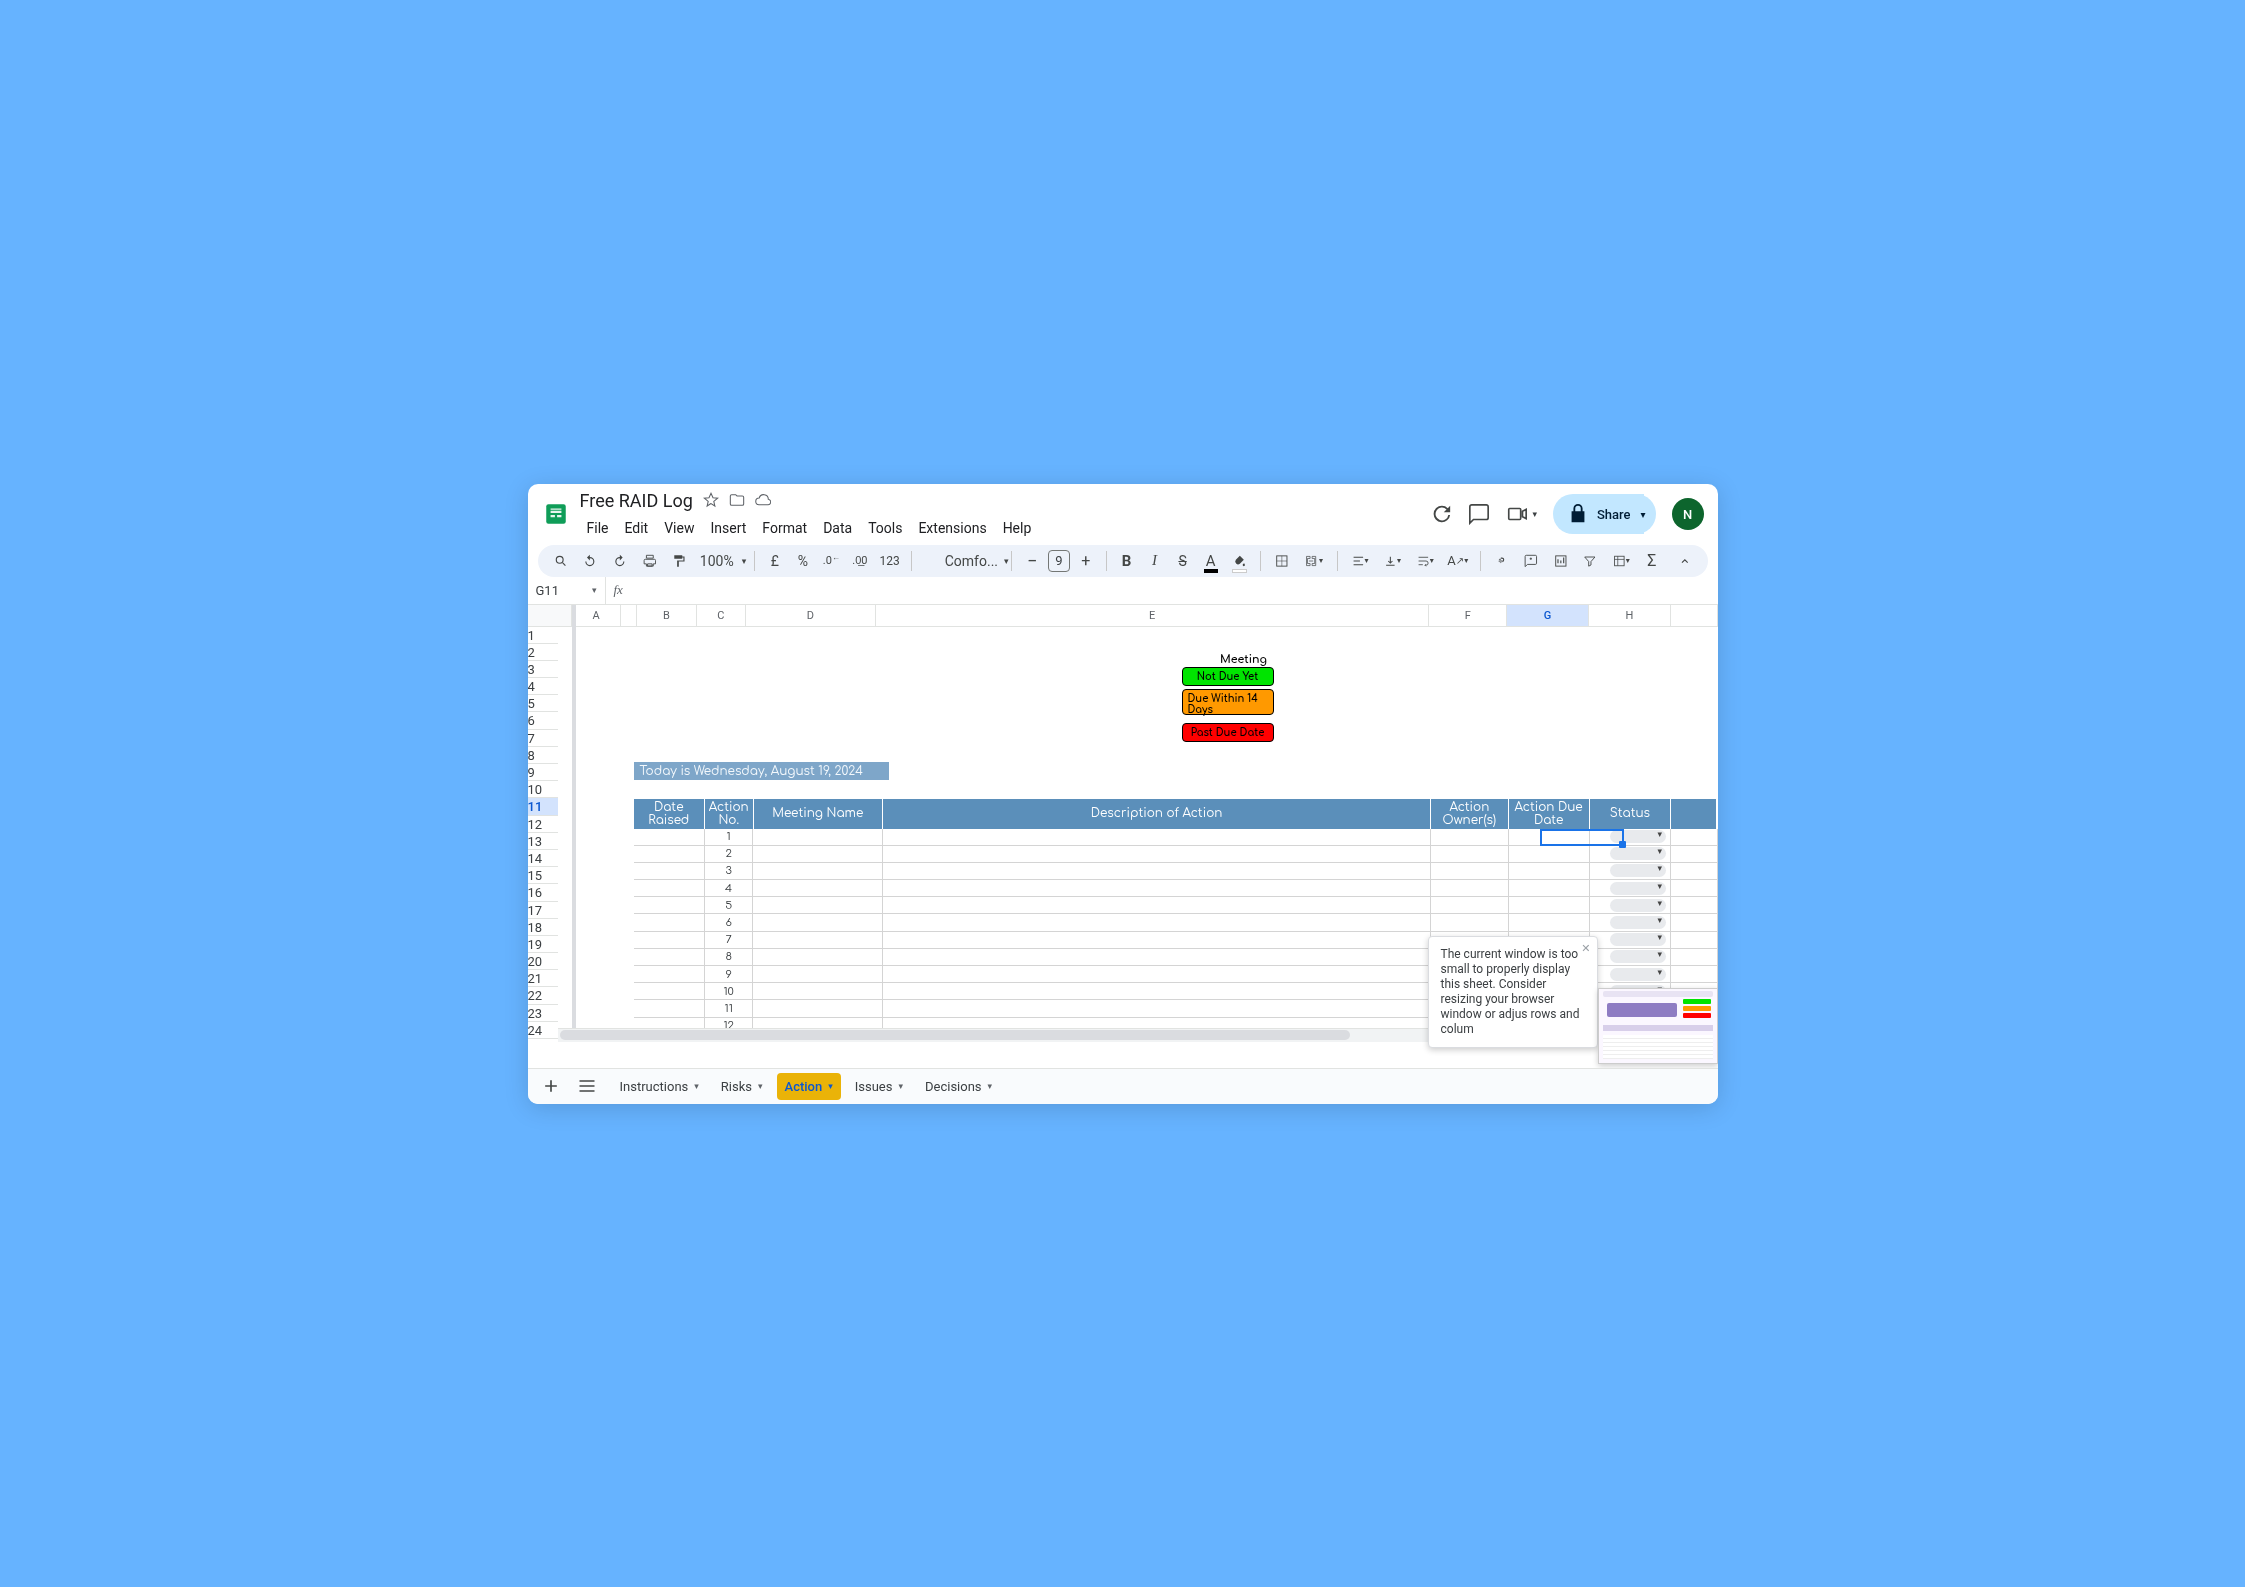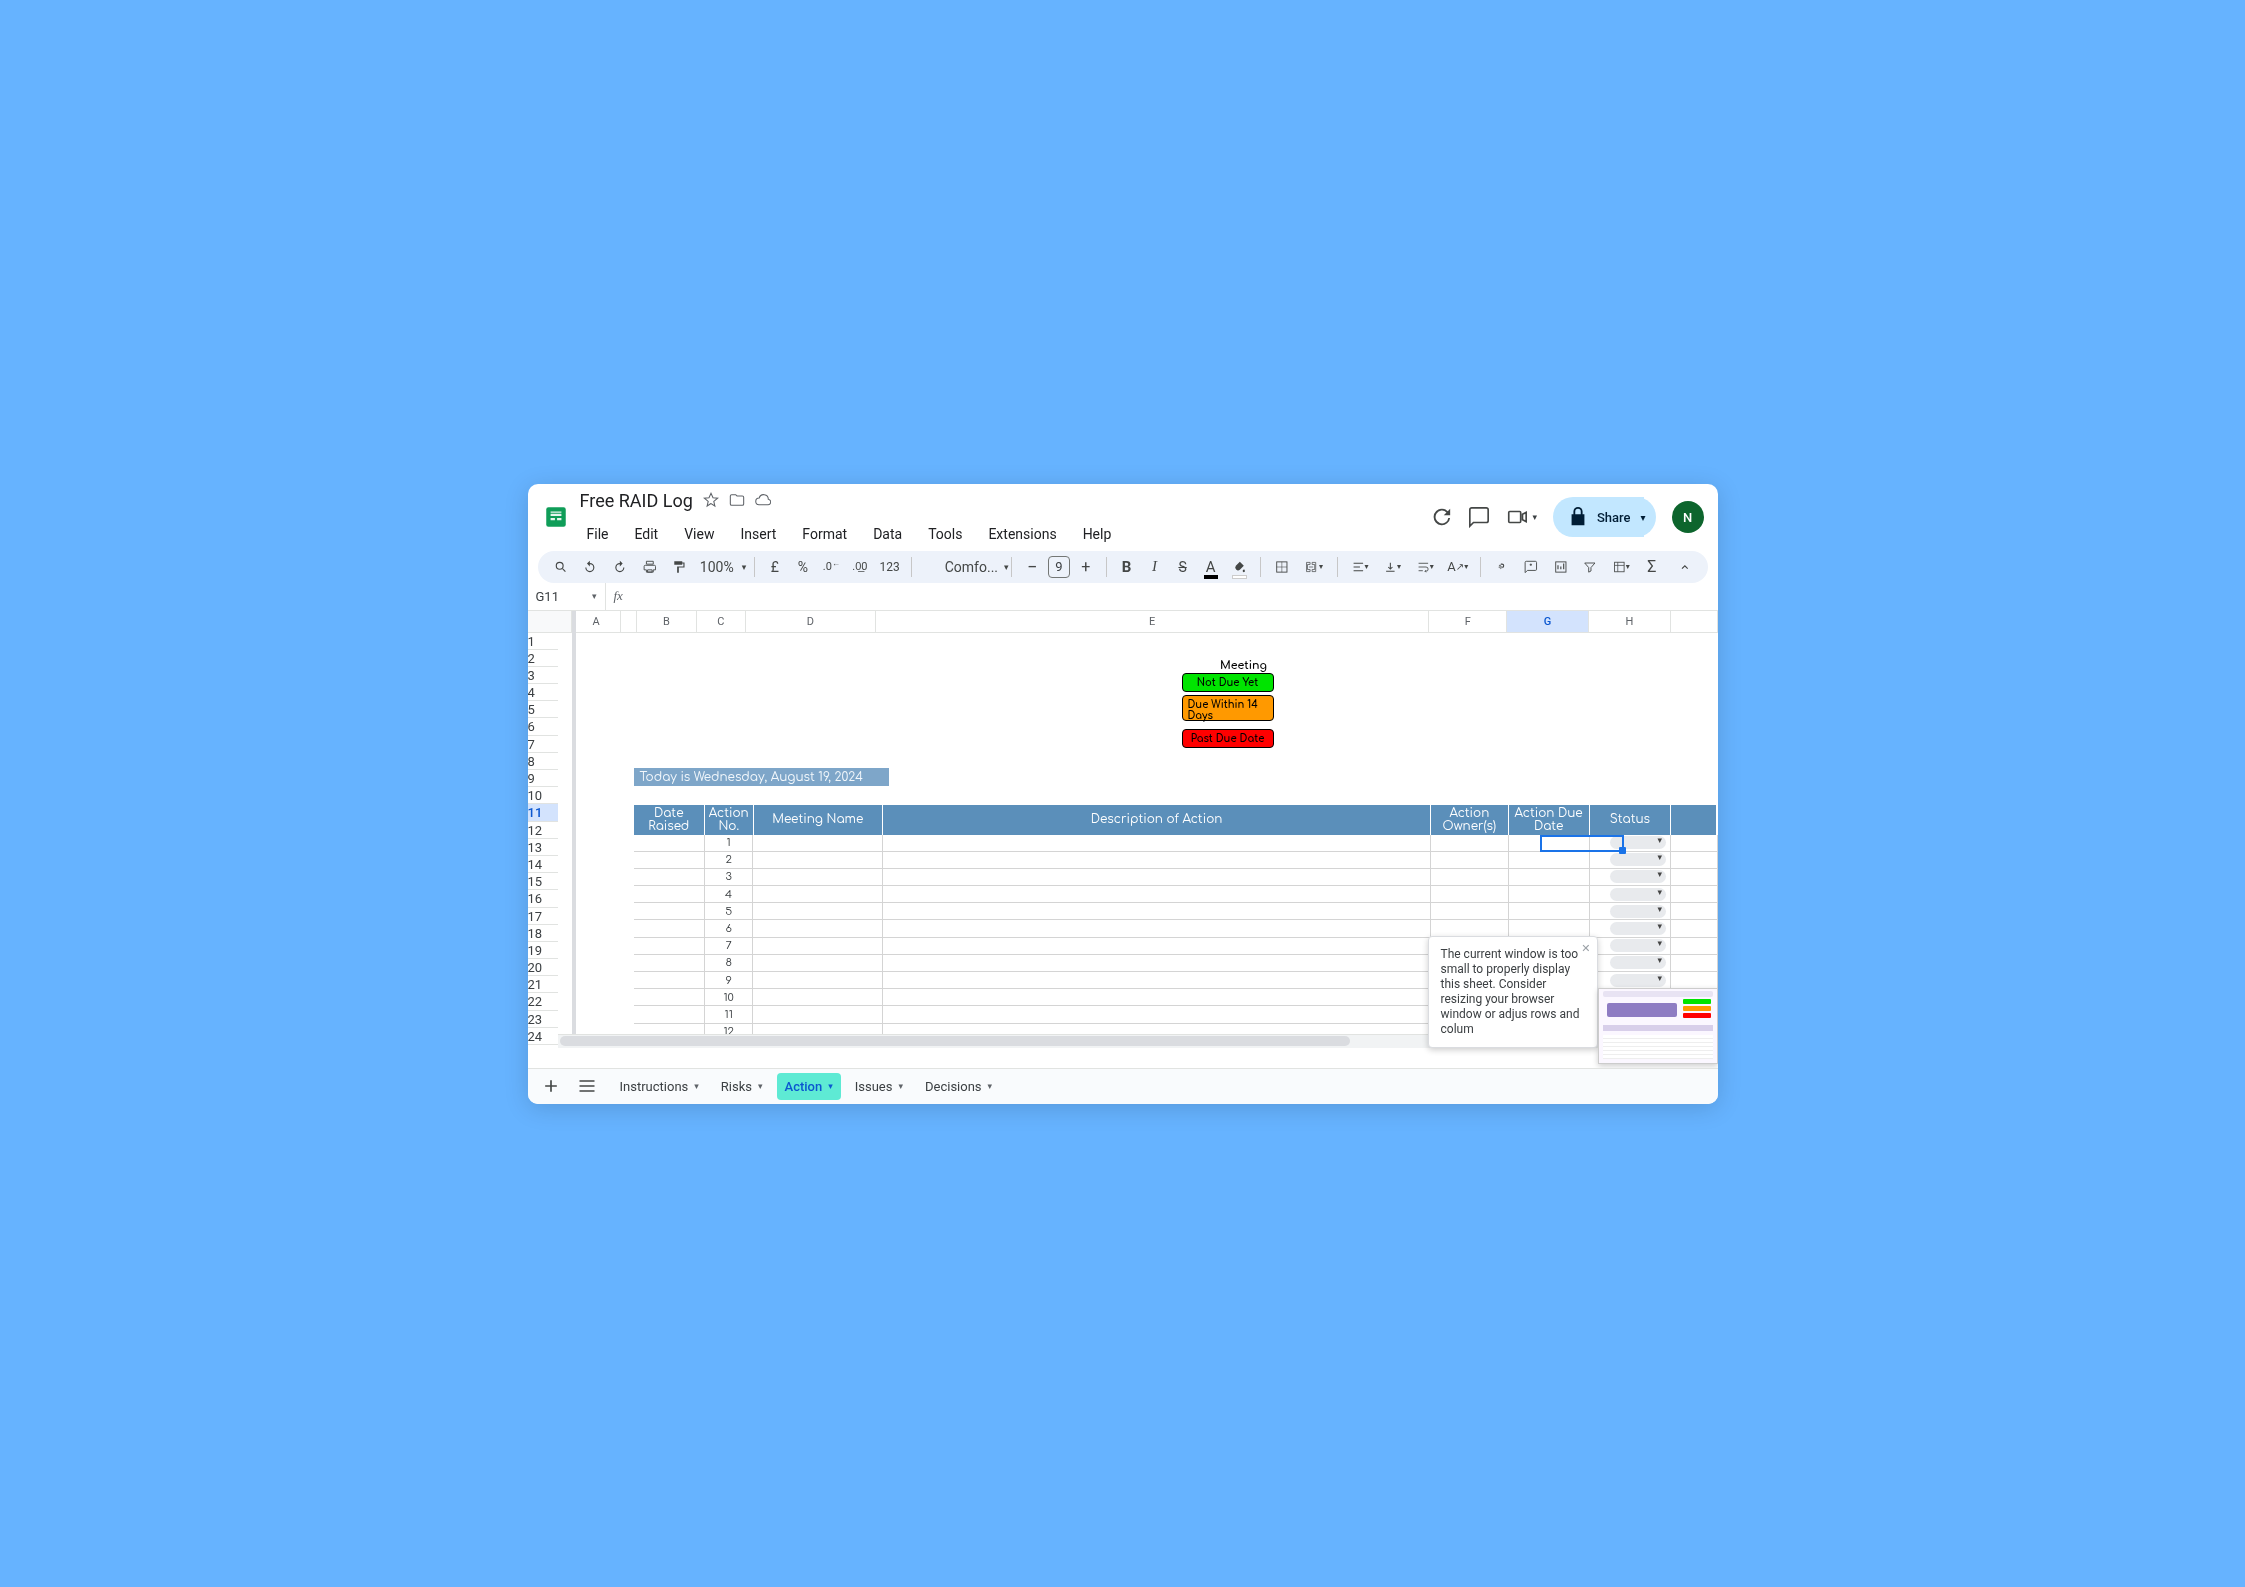--- a/index.html
+++ b/index.html
@@ -25,21 +25,21 @@
 }
 
 
 .titlebar { display: flex; align-items: center; padding: 6px 14px 0; gap: 10px; }
 .logo { width: 28px; height: 36px; display:flex; align-items:center; justify-content:center; }
 .logo svg { width: 26px; height: 36px; }
 .title-area { flex: 1; }
 .doc-title { font-size: 18px; color: #202124; display:flex; align-items:center; gap:10px; }
 .doc-title .icons { display:flex; gap:10px; color:#5f6368; }
 .doc-title .icons svg { width:16px; height:16px; fill:#5f6368; }
-.menu-bar { display:flex; gap:12px; margin-top:12px; font-size:14px; color:#202124; }
+.menu-bar { display:flex; gap:2px; margin-top:6px; font-size:14px; color:#202124; }
 .menu-bar span { padding: 3px 7px; border-radius:4px; cursor:pointer; }
 
 .right-controls { display:flex; align-items:center; gap:16px; }
 .right-controls svg { width:22px; height:22px; fill:#444746; }
 .ctrl-btn { display:flex; align-items:center; gap:4px; cursor:pointer;}
 .share-btn { background:#c2e7ff; padding: 9px 14px; border-radius: 40px 0 0 40px; display:flex; align-items:center; gap:8px; font-weight:500; color:#001d35;}
 .share-drop { background:#c2e7ff; padding: 12px 10px; border-radius: 0 40px 40px 0; margin-left:-14px; display:flex; align-items:center; }
 .avatar { width:32px; height:32px; border-radius:50%; background:#0d652d; color:#fff; display:flex; align-items:center; justify-content:center; font-weight:500; }
 
 
@@ -95,21 +95,21 @@
 
 .hscroll{ position:absolute; left:30px; right:20px; bottom:0; height:14px; }
 .hscroll .track{ position:absolute; inset:0; background:#f1f3f4; border-top:1px solid #e1e3e1;}
 .hscroll .thumb{ position:absolute; left:2px; top:2px; height:10px; width:790px; background:#dadce0; border-radius:6px;}
 
 
 .tabbar { position:absolute; left:0; right:0; bottom:0; height:36px; border-top:1px solid #e1e3e1; background:#f9fbfd; display:flex; align-items:center; padding:0 12px; gap:14px;}
 .tabbar .icon{ width:22px; height:22px; display:flex; align-items:center; justify-content:center; color:#444746; cursor:pointer;}
 .tabbar .icon svg{ width:20px;height:20px; fill:#444746;}
 .sheet-tab{ display:flex; align-items:center; gap:6px; padding:6px 8px; font-size:13px; color:#3c4043; cursor:pointer; border-radius:4px;}
-.sheet-tab.active{ background:#5eead4; color:#0b57d0; font-weight:500;}
+.sheet-tab.active{ background:#eab308; color:#0b57d0; font-weight:500;}
 .sheet-tab .drop{ font-size:9px; color:#5f6368;}
 .sheet-tab.active .drop{ color:#0b57d0;}
 
 
 .tooltip-box{ position:absolute; right:120px; bottom:56px; width:170px; background:#fff; border:1px solid #dadce0; border-radius:4px; padding:10px 12px; font-size:12px; color:#3c4043; box-shadow:0 2px 6px rgba(0,0,0,.2); line-height:15px;}
 .tooltip-box .close{ position:absolute; top:4px; right:6px; font-size:11px; color:#9aa0a6; cursor:pointer;}
 
 
 .mini-preview{ position:absolute; right:0; bottom:40px; width:120px; height:76px; background:#fbf7ff; border:1px solid #ccc; box-shadow:0 2px 6px rgba(0,0,0,.2); }
 .mini-preview .mp-bar{ position:absolute; left:8px; top:14px; width:70px; height:14px; background:#8e7cc3; border-radius:2px;}

